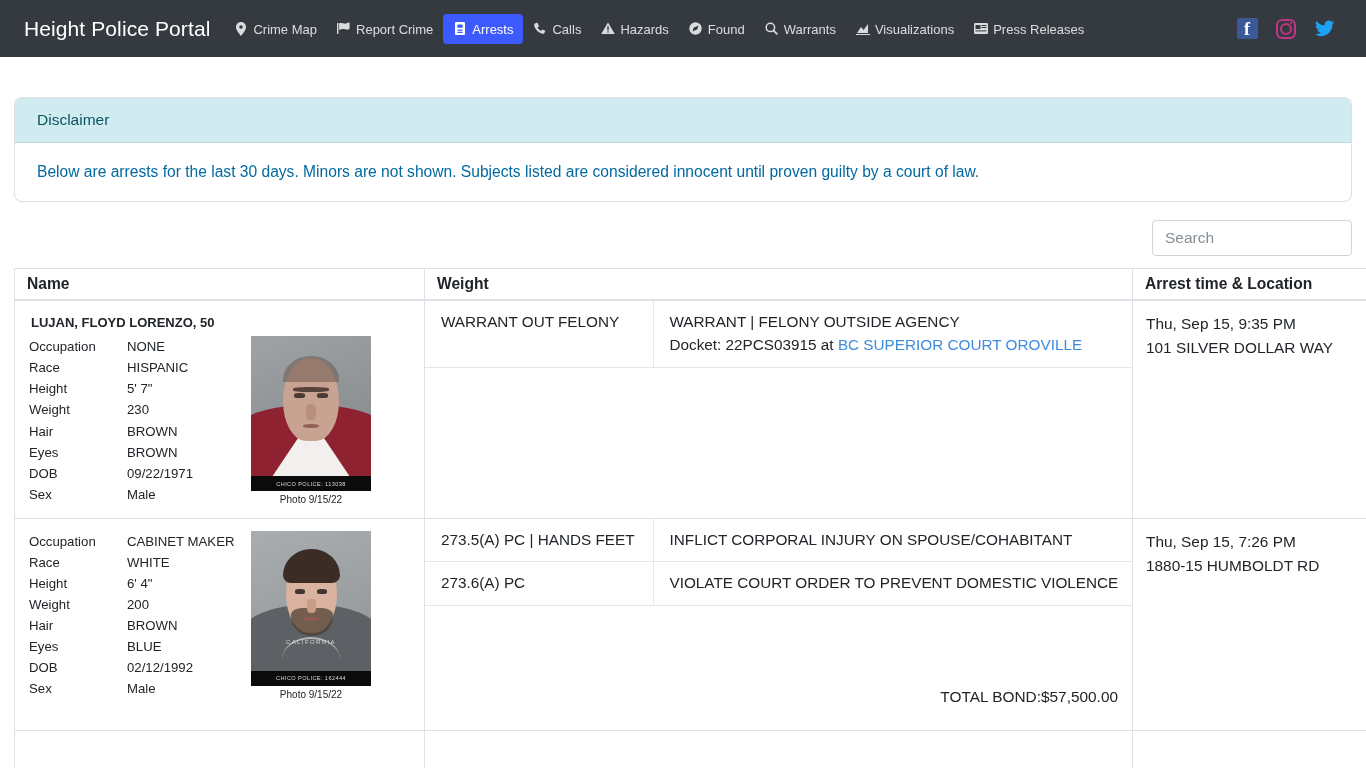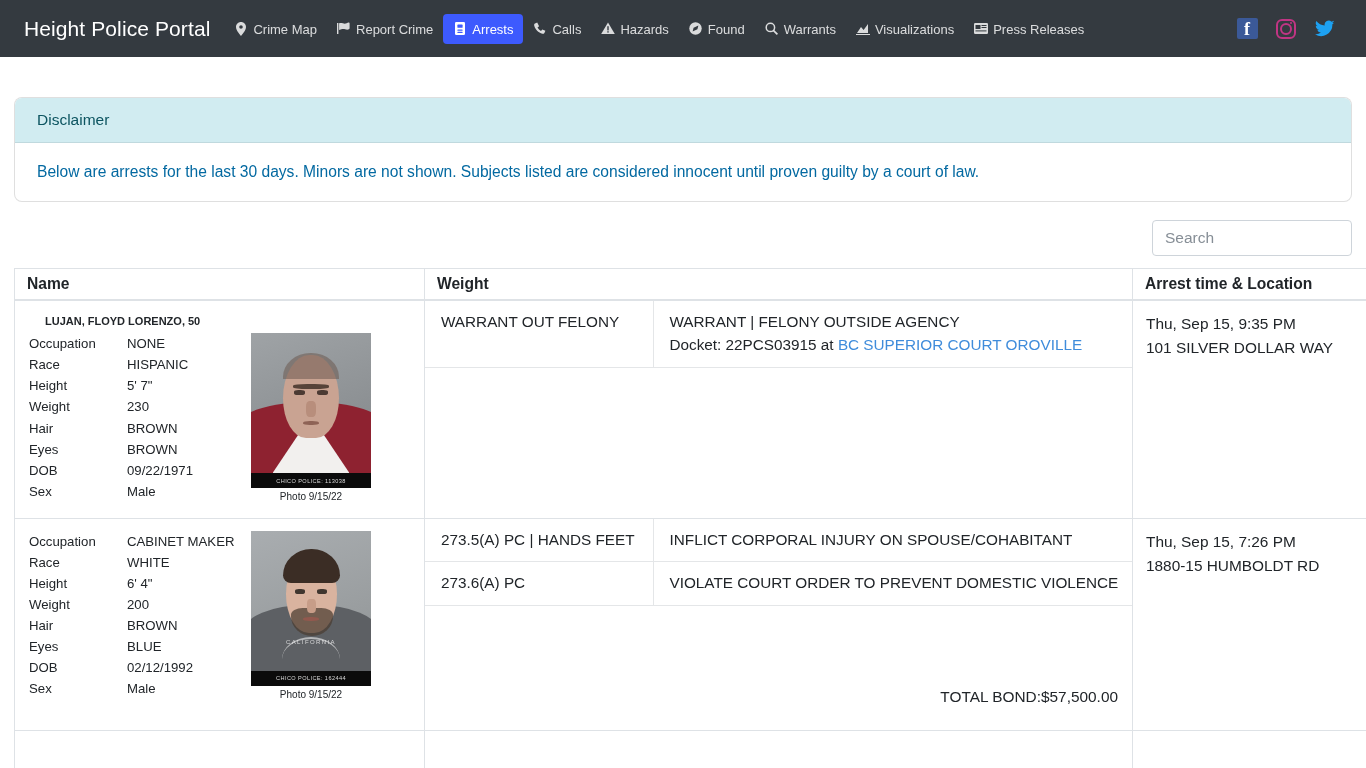--- a/index.html
+++ b/index.html
@@ -177,24 +177,24 @@
     vertical-align: top;
   }
   .arrest-table td:last-child { border-right: none; }
 
   .col-name { width: 410px; }
   .col-charges { width: 708px; }
   .col-arrest { width: 234px; }
 
   
   .subject-name {
-    font-size: 11px;
+    font-size: 13px;
     font-weight: bold;
     color: #212529;
-    margin: 2px 0 6px 18px;
+    margin: 2px 0 6px 4px;
     white-space: nowrap;
   }
   .name-flex {
     display: flex;
     align-items: flex-start;
   }
   .attr-table {
     border-collapse: collapse;
     font-size: 13.2px;
     color: #212529;

